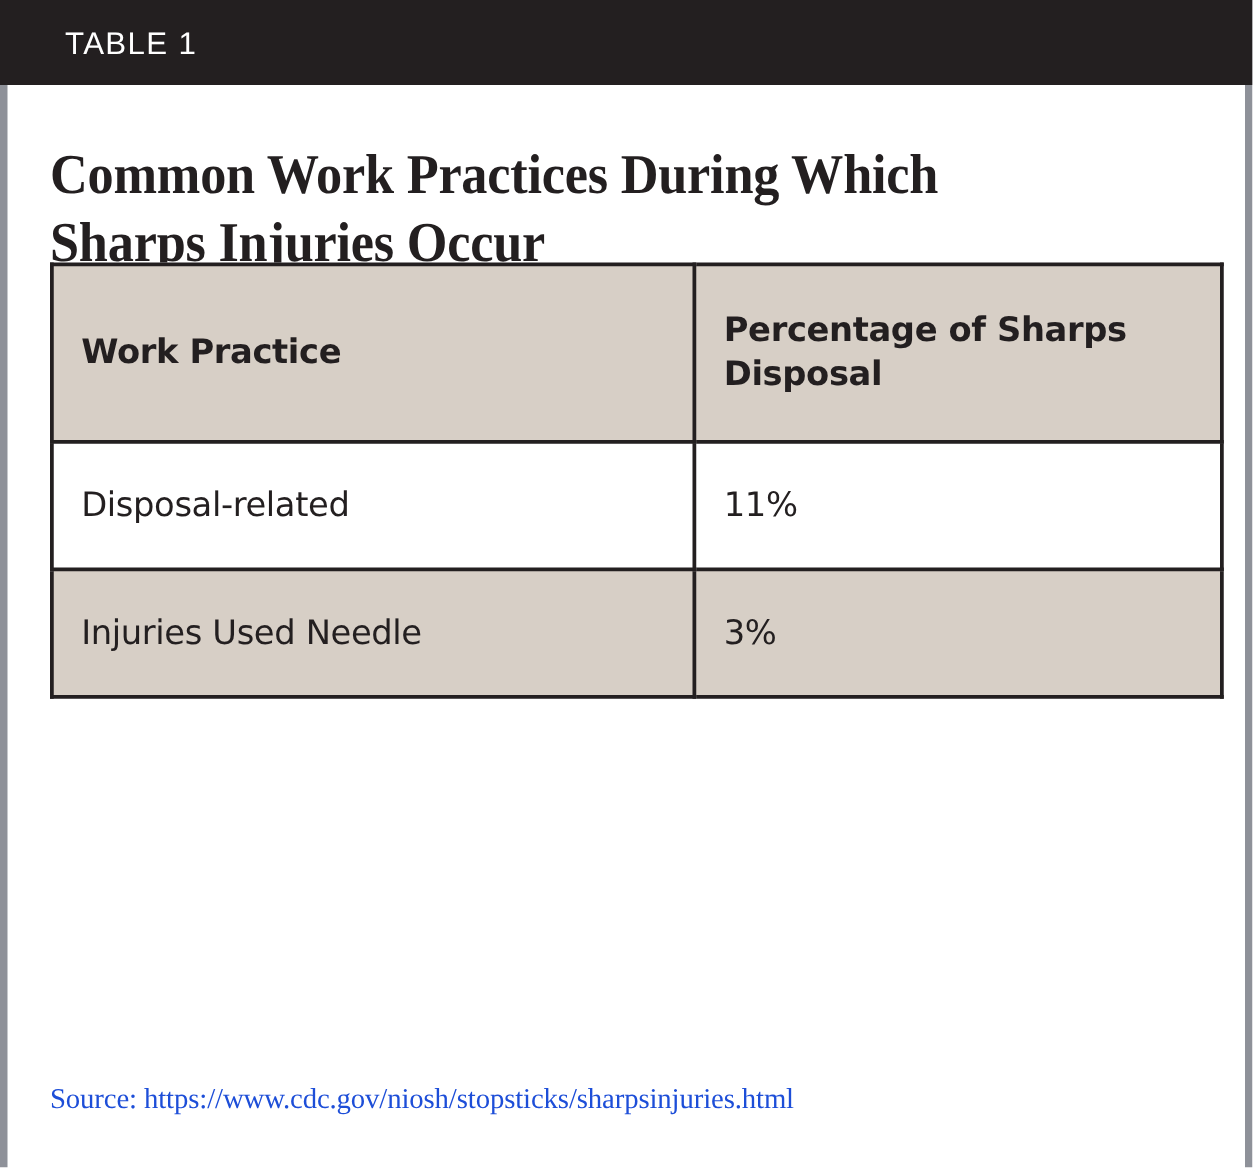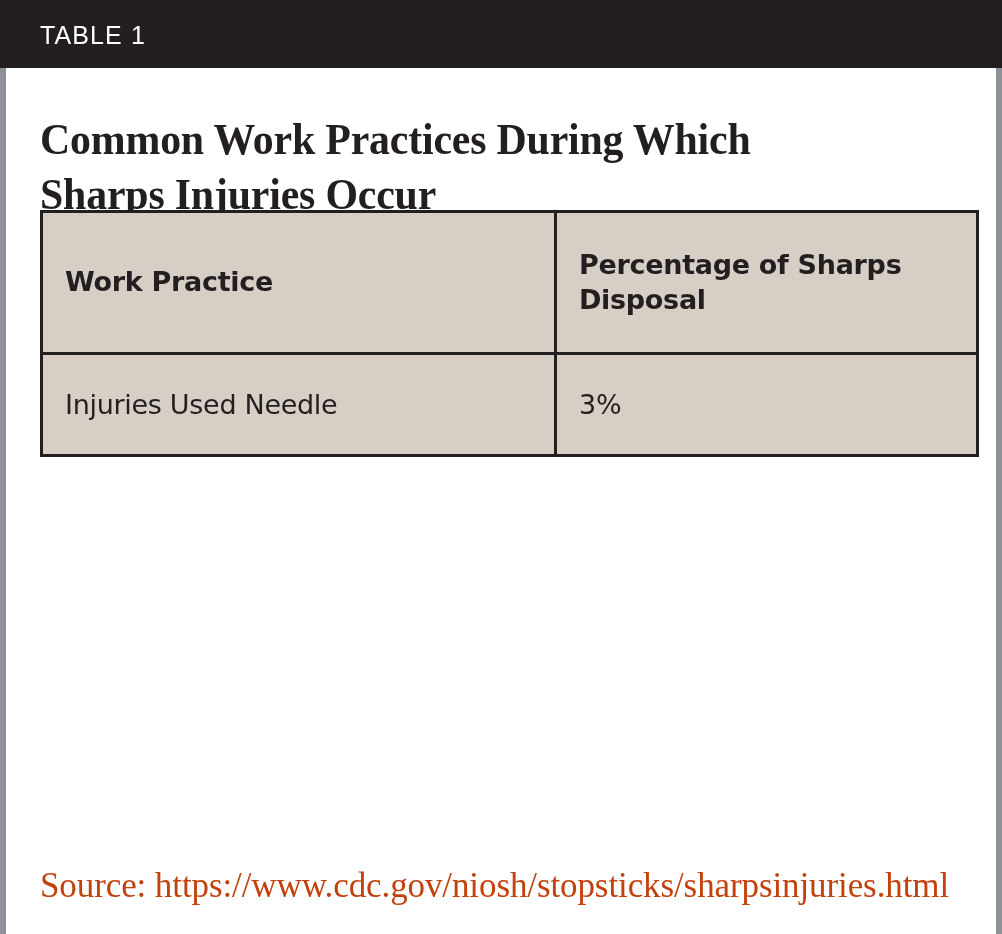--- a/index.html
+++ b/index.html
@@ -29,21 +29,21 @@
     position: absolute;
     left: -6px;
     top: 0;
     width: 1002px;
     height: 68px;
     background: #231f20;
     box-sizing: border-box;
   }
   .banner-label {
     position: absolute;
-    left: 40px;
+    left: 52px;
     top: 21px;
     color: #ffffff;
     font-family: "Liberation Sans", sans-serif;
     font-size: 25px;
     font-weight: 400;
     letter-spacing: 1.1px;
     white-space: nowrap;
   }
 
   
@@ -108,23 +108,23 @@
   .data-table tbody tr.plain td {
     background: #ffffff;
   }
 
   
   .source {
     position: absolute;
     left: 34px;
     top: 866px;
     font-family: "Liberation Serif", serif;
-    font-size: 35px;
+    font-size: 23px;
     font-weight: 400;
-    color: #c2410c;
+    color: #1d4ed8;
     white-space: nowrap;
     letter-spacing: -0.1px;
   }
 </style>
 </head>
 <body>
 
 <div class="figure">
 
   <div class="banner">
@@ -138,20 +138,24 @@
       <col class="c1">
       <col class="c2">
     </colgroup>
     <thead>
       <tr>
         <th>Work Practice</th>
         <th>Percentage of Sharps Disposal</th>
       </tr>
     </thead>
     <tbody>
+      <tr class="plain">
+        <td>Disposal-related</td>
+        <td>11%</td>
+      </tr>
       <tr class="shade">
         <td>Injuries Used Needle</td>
         <td>3%</td>
       </tr>
     </tbody>
   </table>
 
   <div class="source">Source: https://www.cdc.gov/niosh/stopsticks/sharpsinjuries.html</div>
 
 </div>

